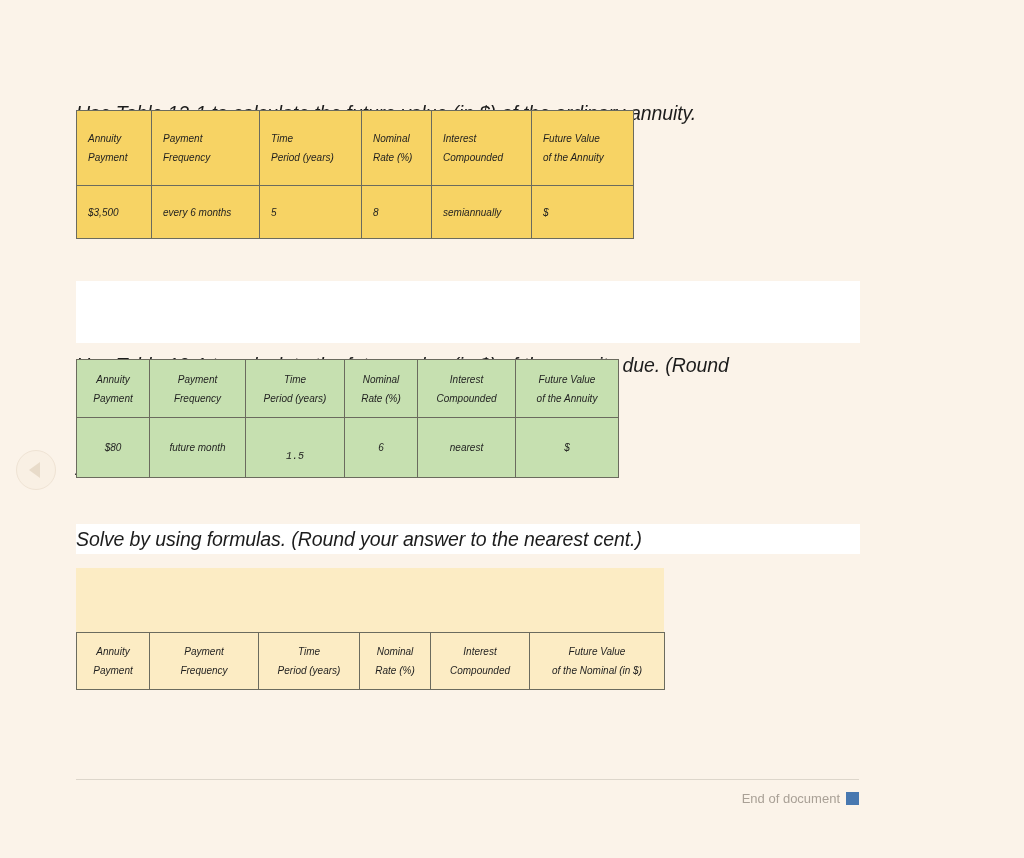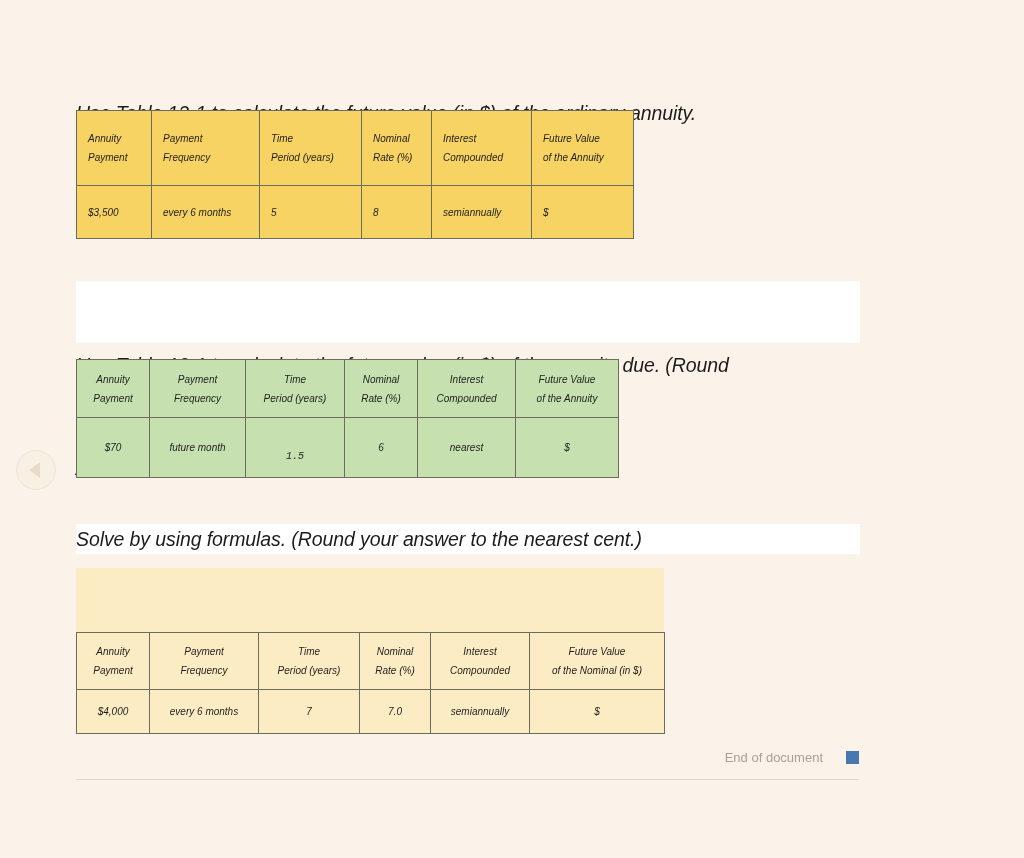--- a/index.html
+++ b/index.html
@@ -96,26 +96,26 @@
 
   
   #footer-rule {
     position: absolute;
     left: 76px; top: 779px;
     width: 783px; height: 1px;
     background: #ddd6cb;
   }
   #footer {
     position: absolute;
-    left: 600px; top: 750px;
+    left: 600px; top: 791px;
     width: 259px;
     display: flex;
     align-items: center;
     justify-content: flex-end;
-    gap: 23px;
+    gap: 6px;
   }
   #footer .eod-label {
     font-size: 13px;
     color: #a9a096;
     font-style: normal;
   }
   #footer .eod-square {
     width: 13px; height: 13px;
     background: #4878b0;
     display: inline-block;
@@ -218,21 +218,21 @@
       <th class="hdr">
             <div>Interest</div>
             <div>Compounded</div>
           </th>
       <th class="hdr">
             <div>Future Value</div>
             <div>of the Annuity</div>
           </th>
     </tr>
     <tr>
-      <td class="val">$70</td>
+      <td class="val">$80</td>
       <td class="val">future month</td>
       <td class="val lowered">1.5</td>
       <td class="val">6</td>
       <td class="val">nearest</td>
       <td class="val">$</td>
     </tr>
   </tbody>
     </table>
 
   <div class="prompt-white-bg" style="left:76px; top:524px; width:784px; height:30px;"></div>
@@ -269,28 +269,20 @@
           </th>
       <th class="hdr">
             <div>Interest</div>
             <div>Compounded</div>
           </th>
       <th class="hdr">
             <div>Future Value</div>
             <div>of the Nominal (in $)</div>
           </th>
     </tr>
-    <tr>
-      <td class="val">$4,000</td>
-      <td class="val">every 6 months</td>
-      <td class="val">7</td>
-      <td class="val">7.0</td>
-      <td class="val">semiannually</td>
-      <td class="val">$</td>
-    </tr>
   </tbody>
     </table>
 
   <div id="footer-rule"></div>
   <div id="footer">
     <span class="eod-label">End of document</span>
     <span class="eod-square"></span>
   </div>
 
 </div>

